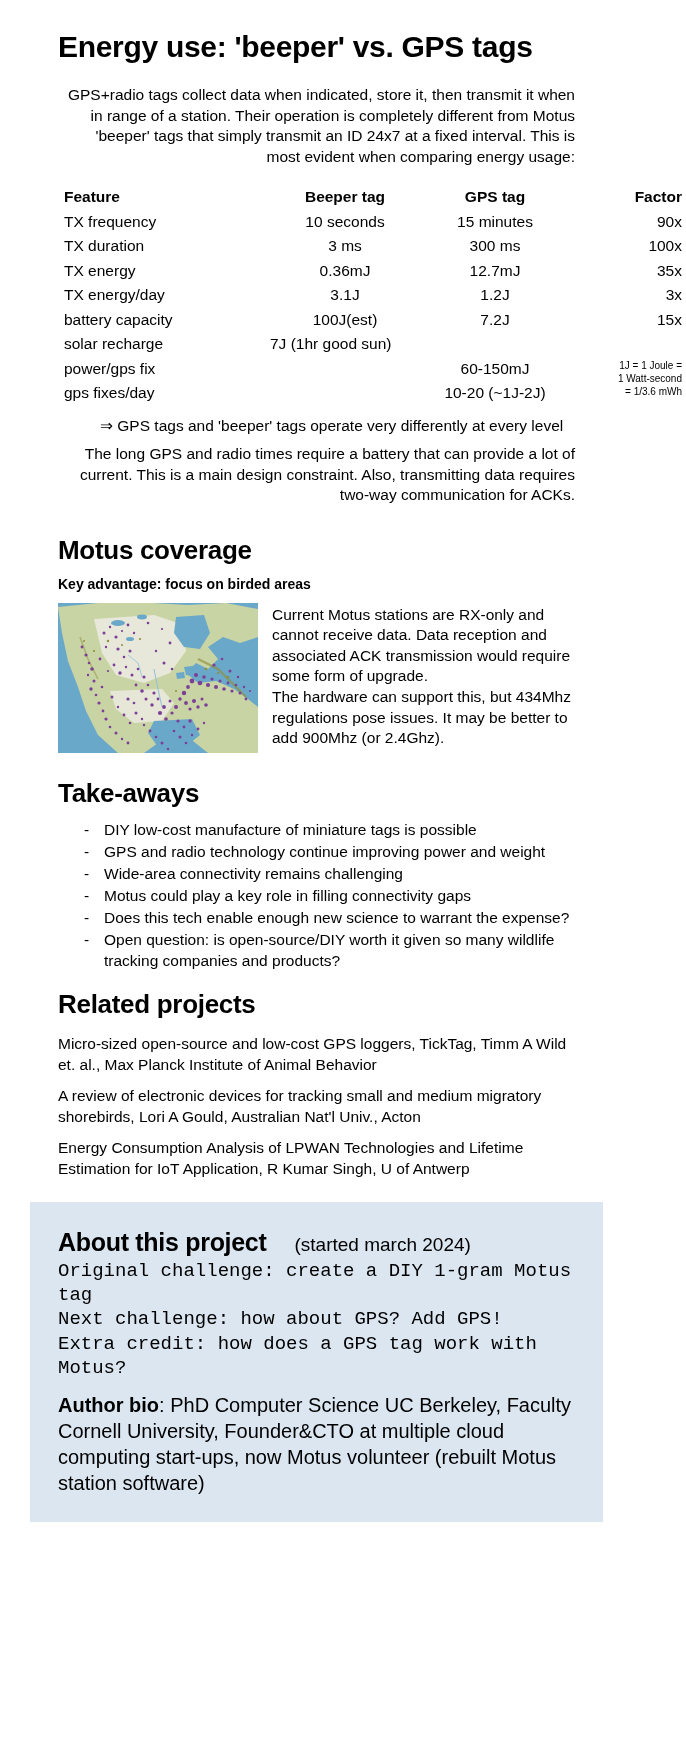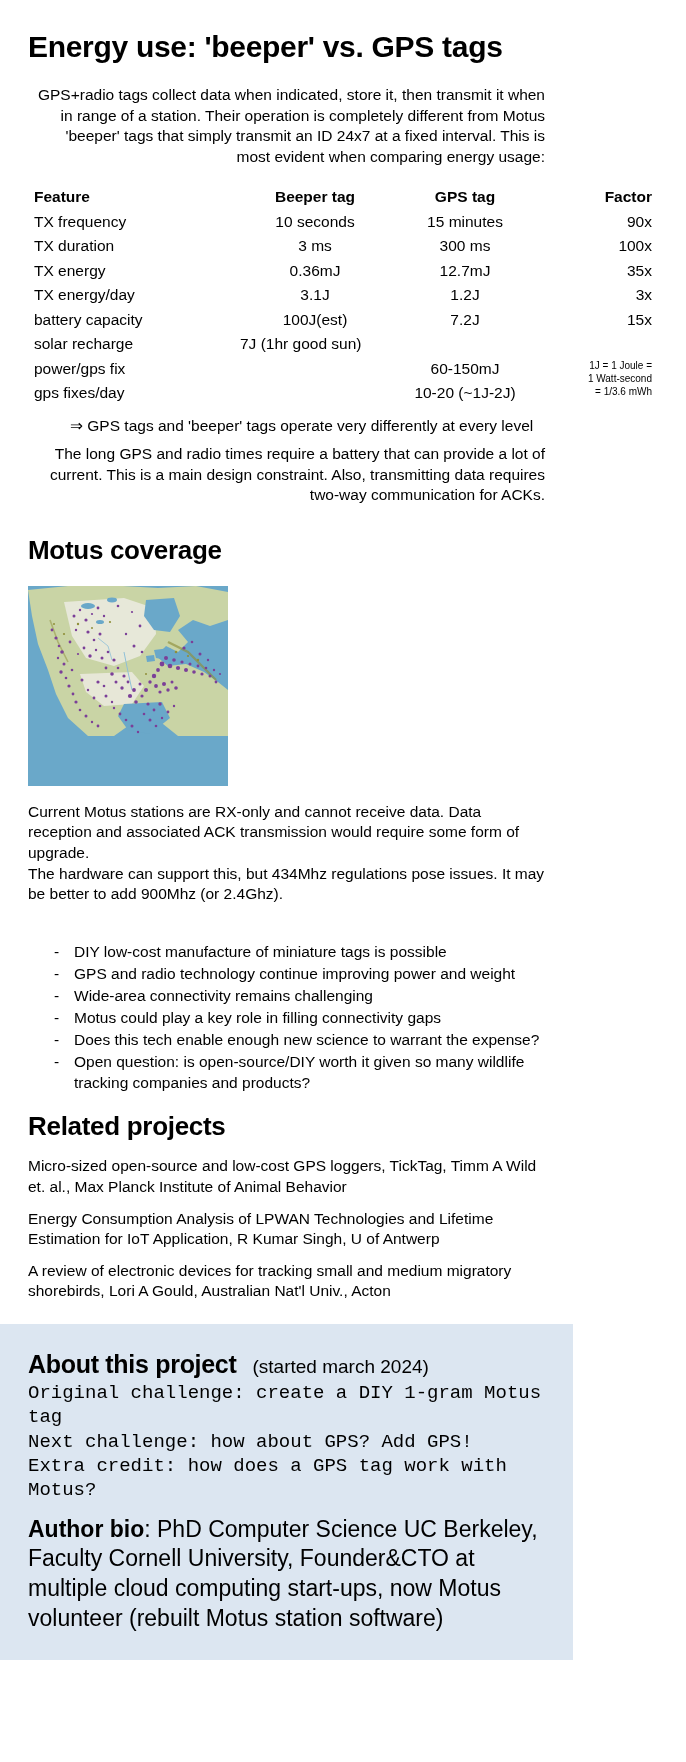--- a/index.html
+++ b/index.html
@@ -4,21 +4,21 @@
 <title>Energy use: beeper vs GPS tags</title>
 <style>
   html,body{margin:0;padding:0;}
   body{
     width:686px;
     background:#ffffff;
     font-family:"Liberation Sans", sans-serif;
     color:#000000;
     -webkit-font-smoothing:antialiased;
   }
-  .page{width:573px;position:relative;}
+  .page{width:573px;position:relative;padding-left:30px;}
   .content{padding:0 28px;}
 
   h1.title{
     font-size:30px;
     font-weight:bold;
     letter-spacing:-0.3px;
     margin:30px 0 0 0;
     line-height:1.1;
   }
   h2.section{
@@ -73,21 +73,21 @@
     vertical-align:middle;
   }
   .arrow-line{
     font-size:15.5px;
     line-height:1.33;
     margin:10px 0 0 0;
     padding-left:42px;
   }
 
   
-  .cov-row{display:flex;align-items:flex-start;gap:14px;flex-direction:column;}
+  .cov-row{display:flex;align-items:flex-start;gap:14px;}
   .map-box{
     width:200px;
     height:150px;
     flex:0 0 200px;
     position:relative;
     overflow:hidden;
     background:#6aa8c9;
   }
   .map-box svg{display:block;width:200px;height:150px;}
   .cov-text{flex:1 1 auto;padding-top:2px;}
@@ -119,32 +119,32 @@
 
   
   .about{
     background:#dce6f1;
     margin-top:22px;
     padding:26px 28px 26px 28px;
   }
   .about-head{
     display:flex;
     align-items:baseline;
-    gap:16px;
+    gap:28px;
     margin-bottom:2px;
   }
   .about-head h2{
     font-size:25px;
     font-weight:bold;
     margin:0;
     letter-spacing:-0.3px;
   }
   .about-started{font-size:19px;}
   .about-line{font-size:19px;line-height:1.28;margin:0;font-family:Liberation Mono, monospace;}
-  .about-bio{font-size:23px;line-height:1.3;margin:12px 0 0 0;}
+  .about-bio{font-size:20px;line-height:1.3;margin:12px 0 0 0;}
   .about-bio b{font-weight:bold;}
 </style>
 </head>
 <body>
 
 <div class="page">
 
   <div class="content">
 
     <h1 class="title">Energy use: 'beeper' vs. GPS tags</h1>
@@ -224,20 +224,21 @@
     <div class="gap-8"></div>
 
     <p class="body">The long GPS and radio times require a battery that can provide a lot of current. This is a main design constraint. Also, transmitting data requires two-way communication for ACKs.</p>
 
     <div class="gap-30"></div>
 
     <h2 class="section">Motus coverage</h2>
 
     <div class="gap-10"></div>
 
+    <h3 class="subsection">Key advantage: focus on birded areas</h3>
 
     <div class="gap-10"></div>
 
     <div class="cov-row">
       <div class="map-box">
         <svg viewBox="0 0 200 150" preserveAspectRatio="none">
           <rect x="0" y="0" width="200" height="150" fill="#6aa8c9"></rect>
 
           <path d="M0,4 L40,0 L95,0 L130,2 L168,0 L200,6 L200,34 L182,40 L165,34 L150,44 L160,56 L150,66
                    L138,60 L128,70 L140,80 L158,78 L176,86 L190,96 L200,104 L200,150 L150,150 L120,126
@@ -383,42 +384,43 @@
         </svg>
       </div>
       <div class="cov-text">
         <p>Current Motus stations are RX-only and cannot receive data. Data reception and associated ACK transmission would require some form of upgrade.</p>
         <p>The hardware can support this, but 434Mhz regulations pose issues. It may be better to add 900Mhz (or 2.4Ghz).</p>
       </div>
     </div>
 
     <div class="gap-26"></div>
 
+    <h2 class="section">Take-aways</h2>
 
     <div class="gap-10"></div>
 
     <ul class="dashes">
       <li>DIY low-cost manufacture of miniature tags is possible</li>
       <li>GPS and radio technology continue improving power and weight</li>
       <li>Wide-area connectivity remains challenging</li>
       <li>Motus could play a key role in filling connectivity gaps</li>
       <li>Does this tech enable enough new science to warrant the expense?</li>
       <li>Open question: is open-source/DIY worth it given so many wildlife tracking companies and products?</li>
     </ul>
 
     <div class="gap-18"></div>
 
     <h2 class="section">Related projects</h2>
 
     <div class="gap-14"></div>
 
     <div>
       <p class="ref">Micro-sized open-source and low-cost GPS loggers, TickTag, Timm A Wild et. al., Max Planck Institute of Animal Behavior</p>
+      <p class="ref">A review of electronic devices for tracking small and medium migratory shorebirds, Lori A Gould, Australian Nat'l Univ., Acton</p>
       <p class="ref">Energy Consumption Analysis of LPWAN Technologies and Lifetime Estimation for IoT Application, R Kumar Singh, U of Antwerp</p>
-      <p class="ref">A review of electronic devices for tracking small and medium migratory shorebirds, Lori A Gould, Australian Nat'l Univ., Acton</p>
     </div>
 
   </div>
 
   <div class="about">
     <div class="about-head">
       <h2>About this project</h2>
       <span class="about-started">(started march 2024)</span>
     </div>
     <p class="about-line">Original challenge: create a DIY 1-gram Motus tag</p>

